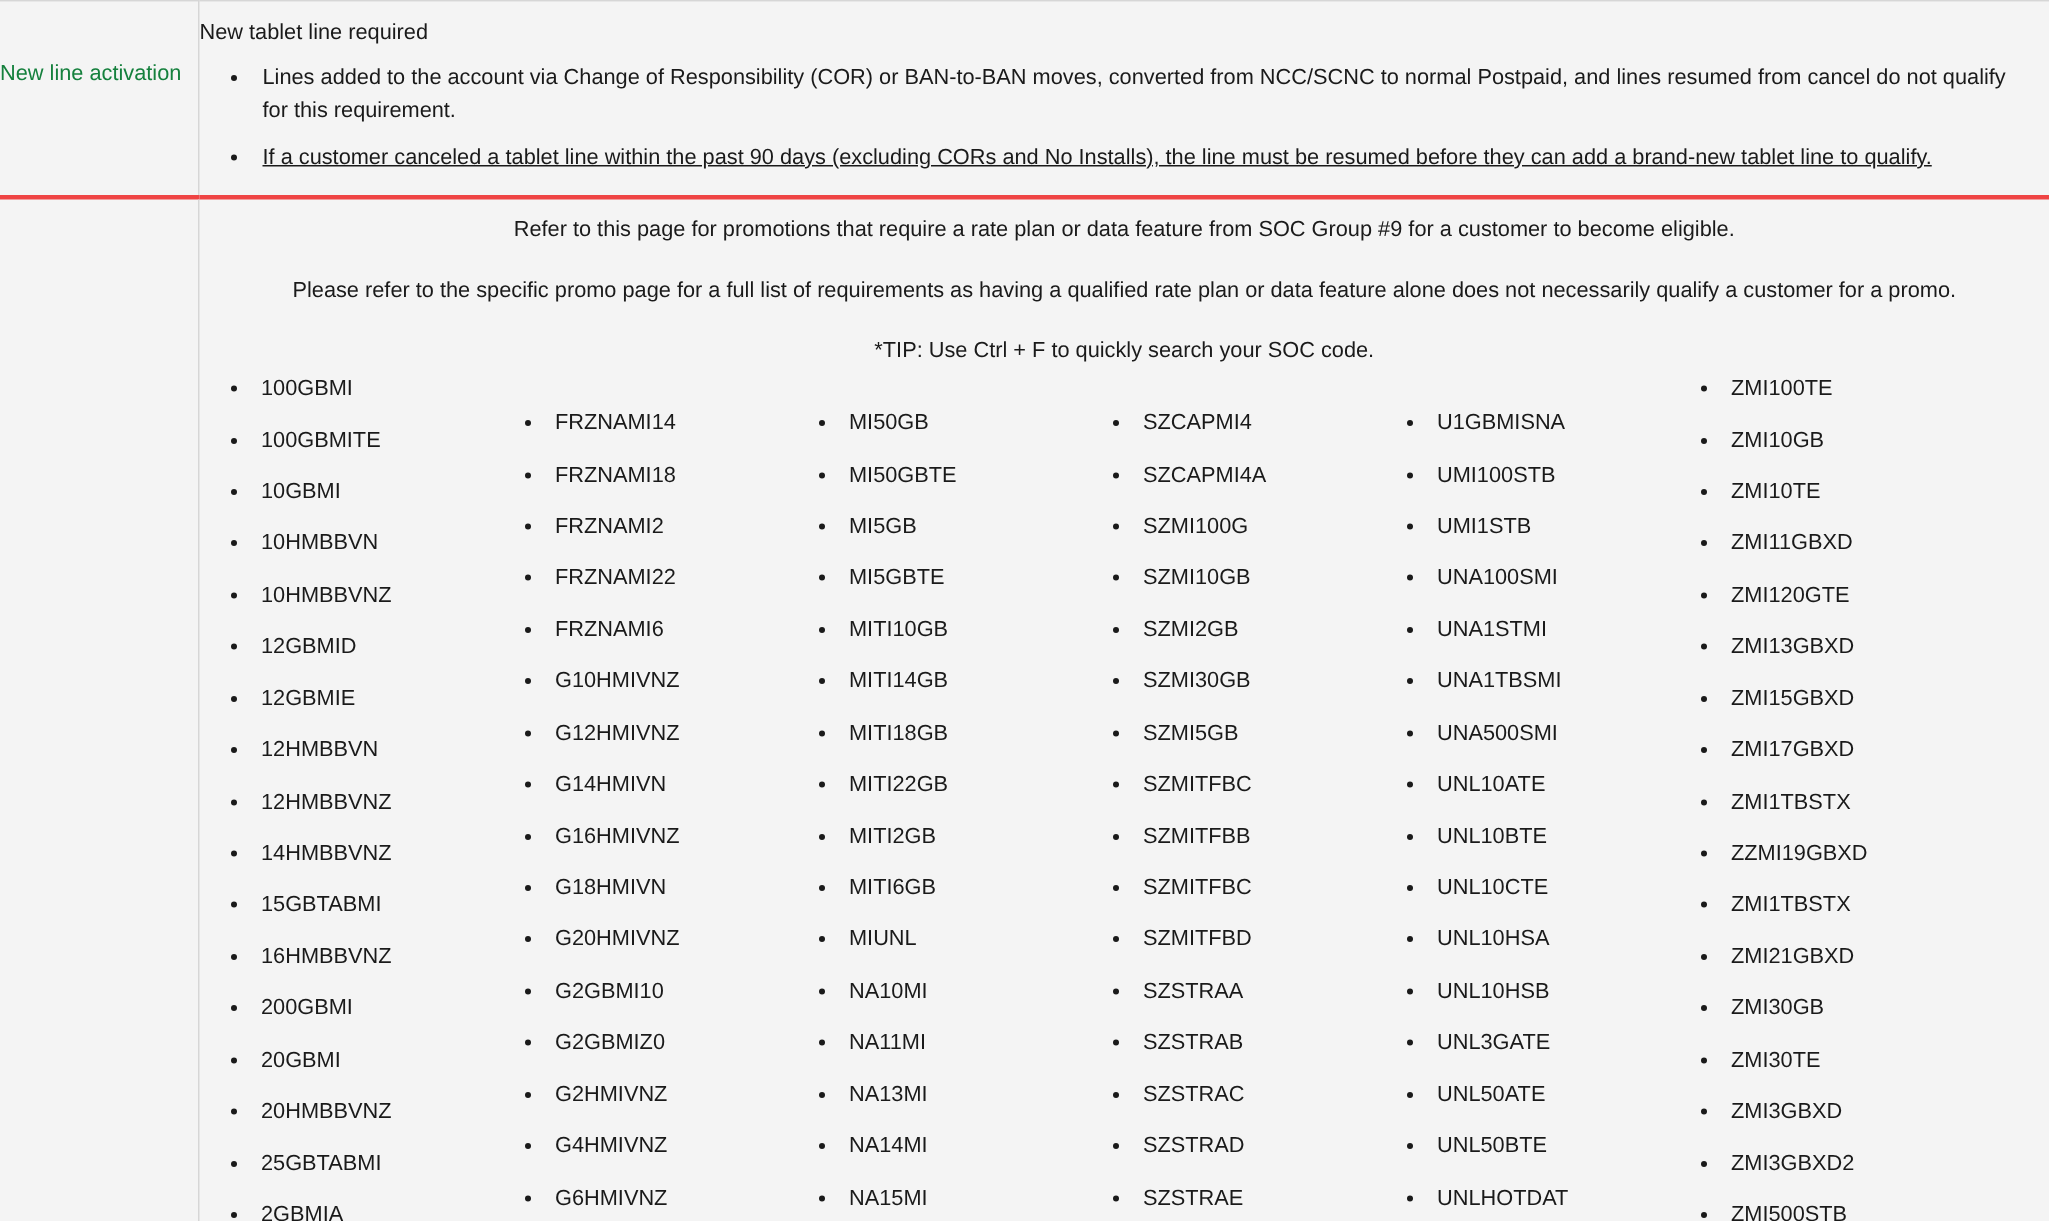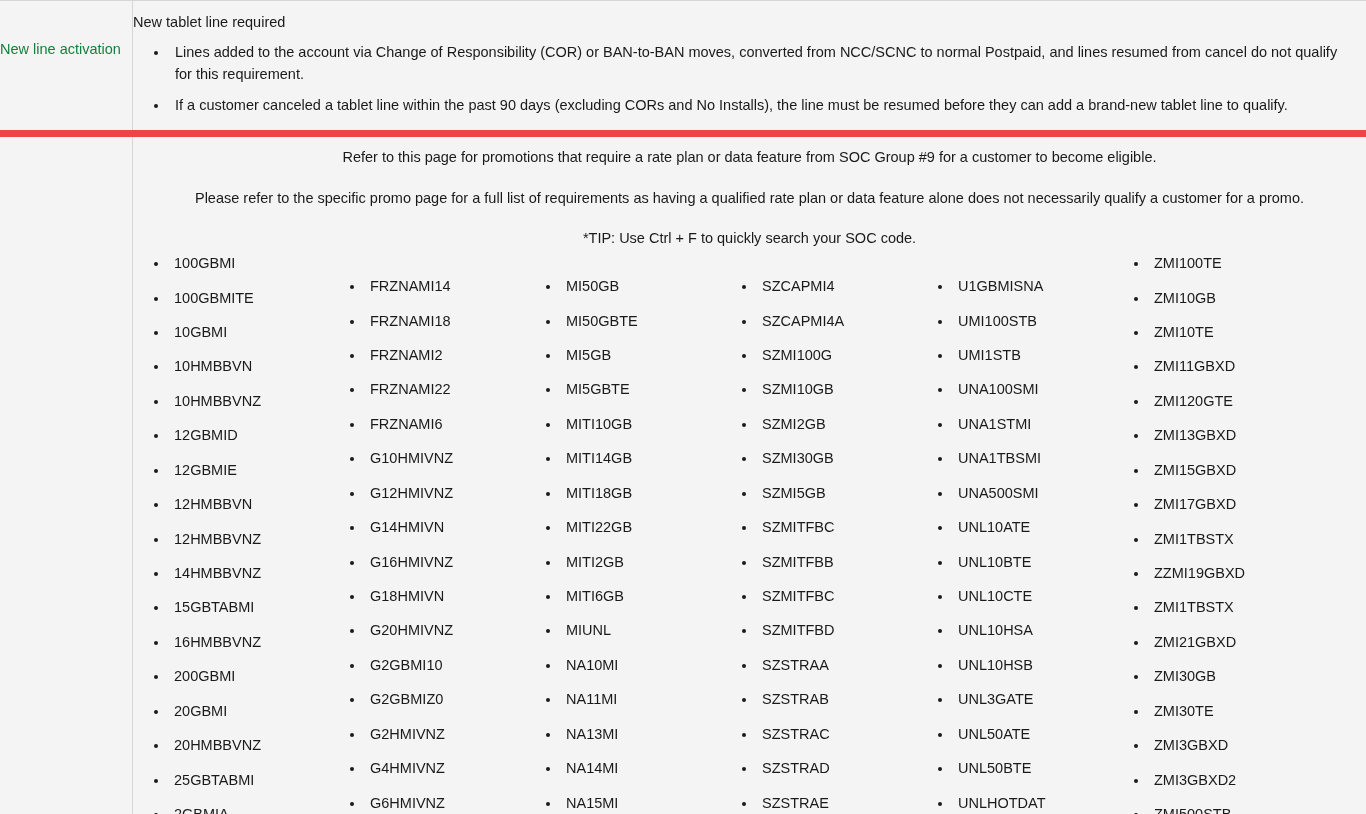--- a/index.html
+++ b/index.html
@@ -22,21 +22,21 @@
     background: #ffffff;
   }
   table.main {
     border-collapse: collapse;
     width: 1366px;
     table-layout: fixed;
   }
   table.main td {
     vertical-align: top;
     border-top: 1px solid #d6d6d6;
-    border-bottom: 7px solid #ef4444;
+    border-bottom: 3px solid #ef4444;
     padding: 0;
   }
   td.label-cell {
     width: 132px;
     background: #f4f4f4;
     border-right: 1px solid #d6d6d6;
     padding: 0 10px;
     font-size: 14.5px;
     line-height: 1.45;
     color: #15803d;
@@ -62,21 +62,21 @@
   ul.bullets {
     margin: 7px 15px 4px 0;
     padding-left: 36px;
   }
   ul.bullets li {
     margin-bottom: 9px;
     font-size: 14.5px;
     line-height: 1.52;
     padding-left: 6px;
   }
-  ul.bullets li:last-child { margin-bottom: 0; }
+  ul.bullets li:last-child { margin-bottom: 0; text-decoration: underline; }
 
   .para {
     margin: 0 0 19px 0;
     font-size: 14.5px;
     line-height: 1.5;
     text-align: center;
   }
   .para.first { margin-top: 10px; }
   .para.tip { margin-bottom: 4px; }
 

